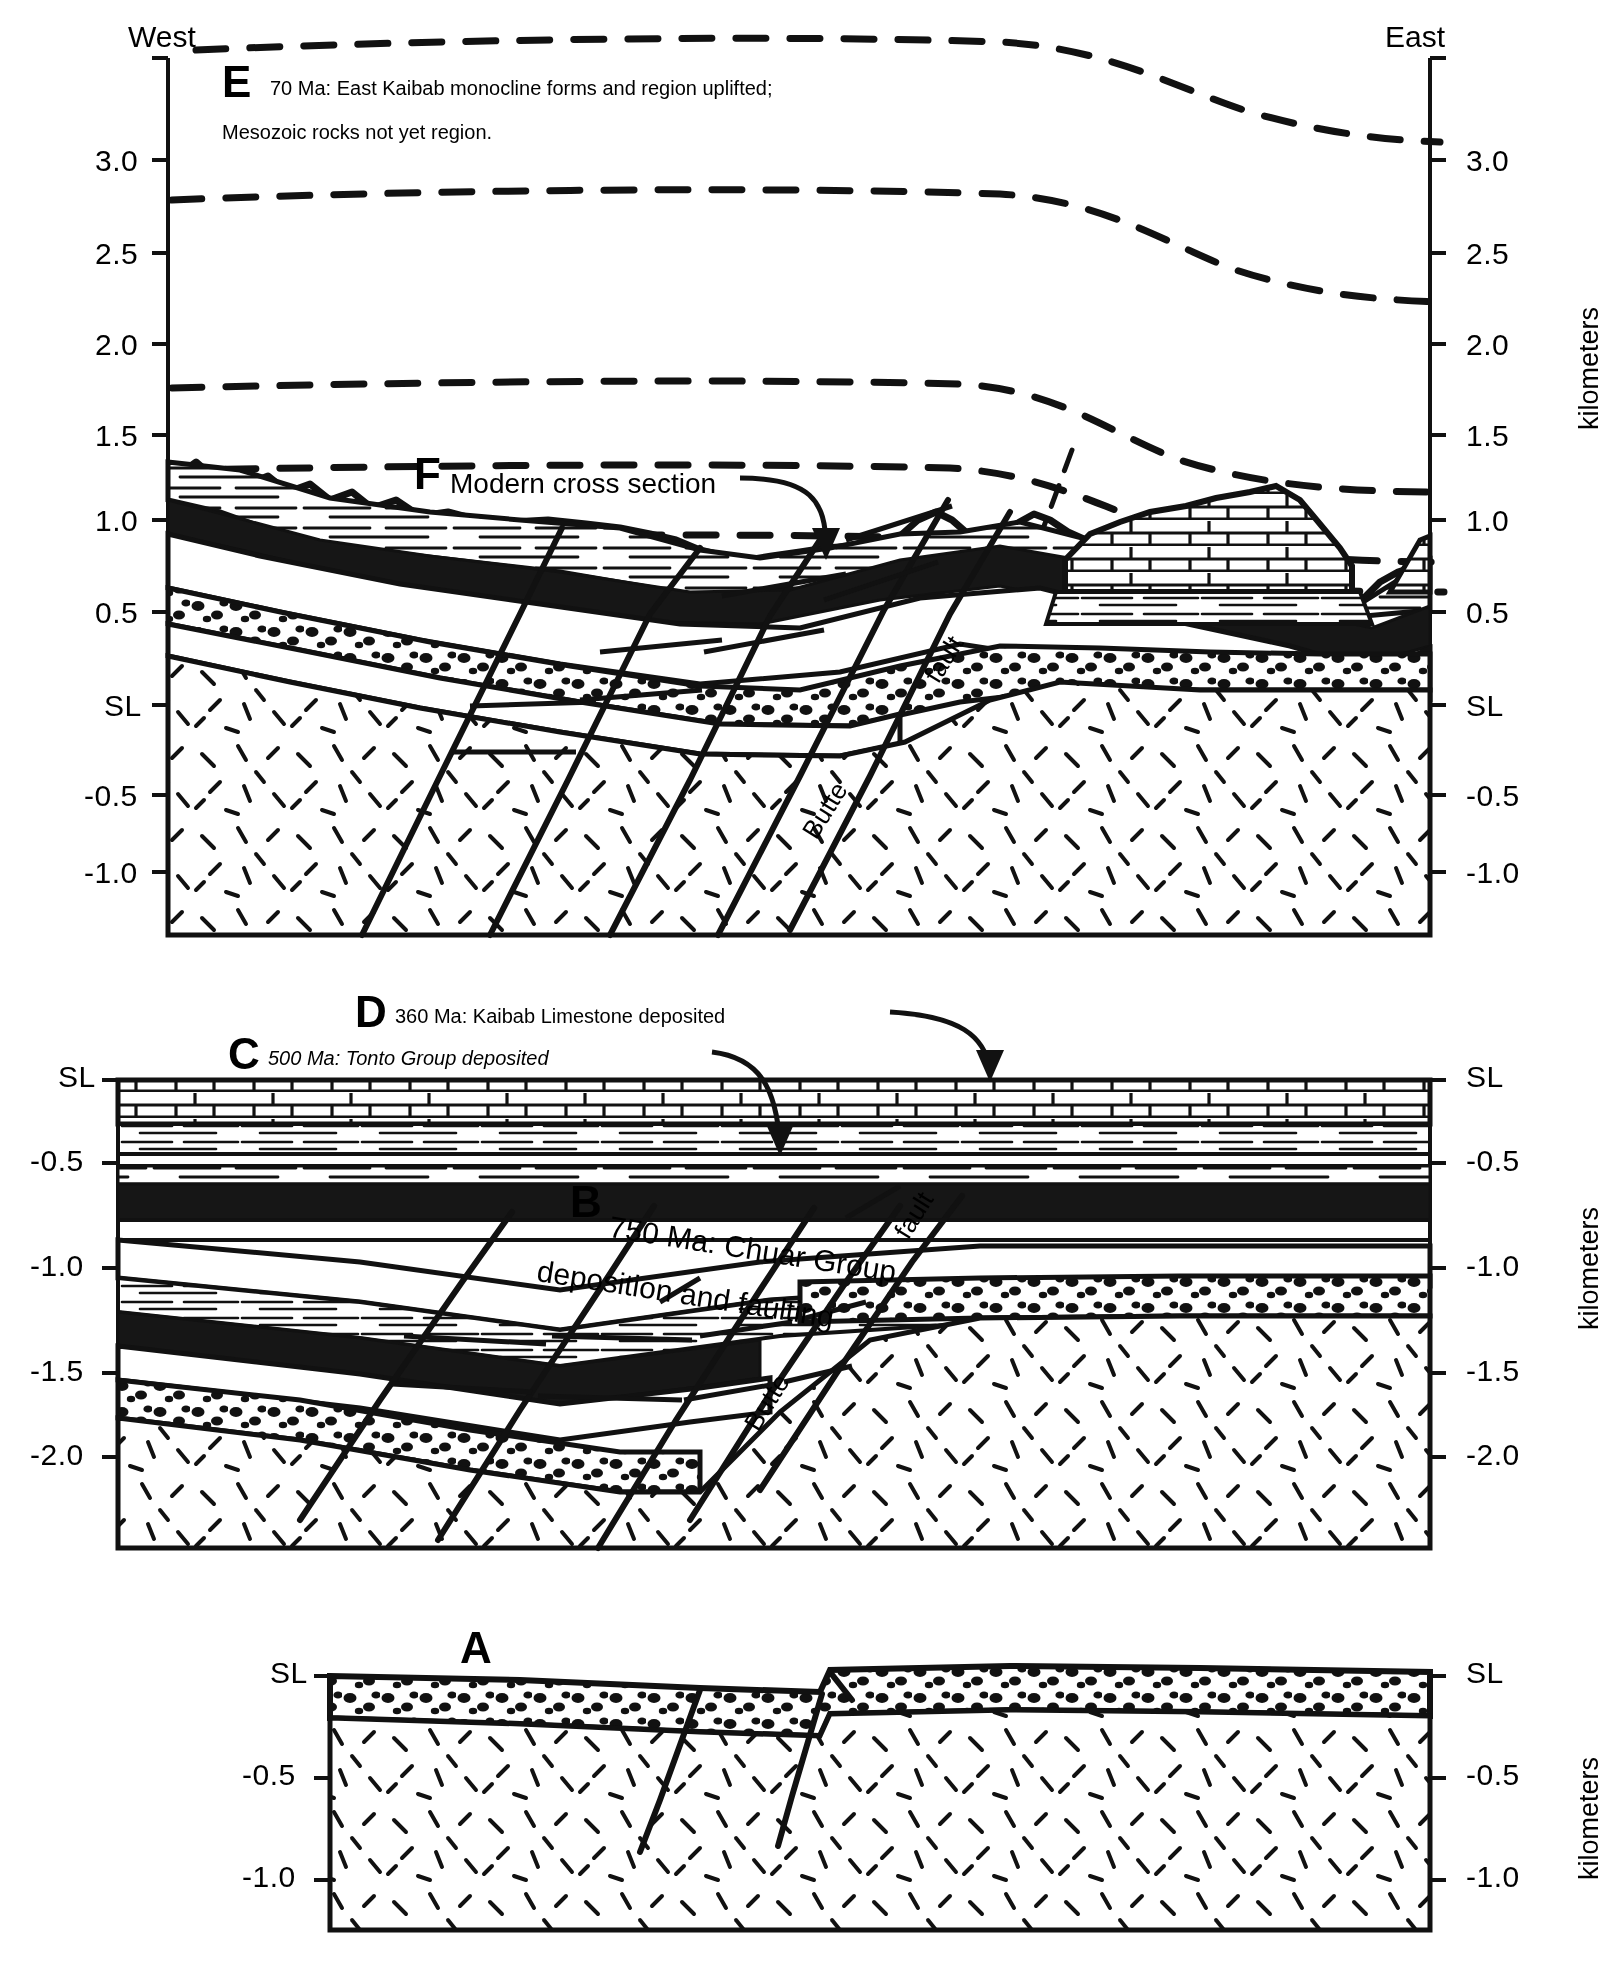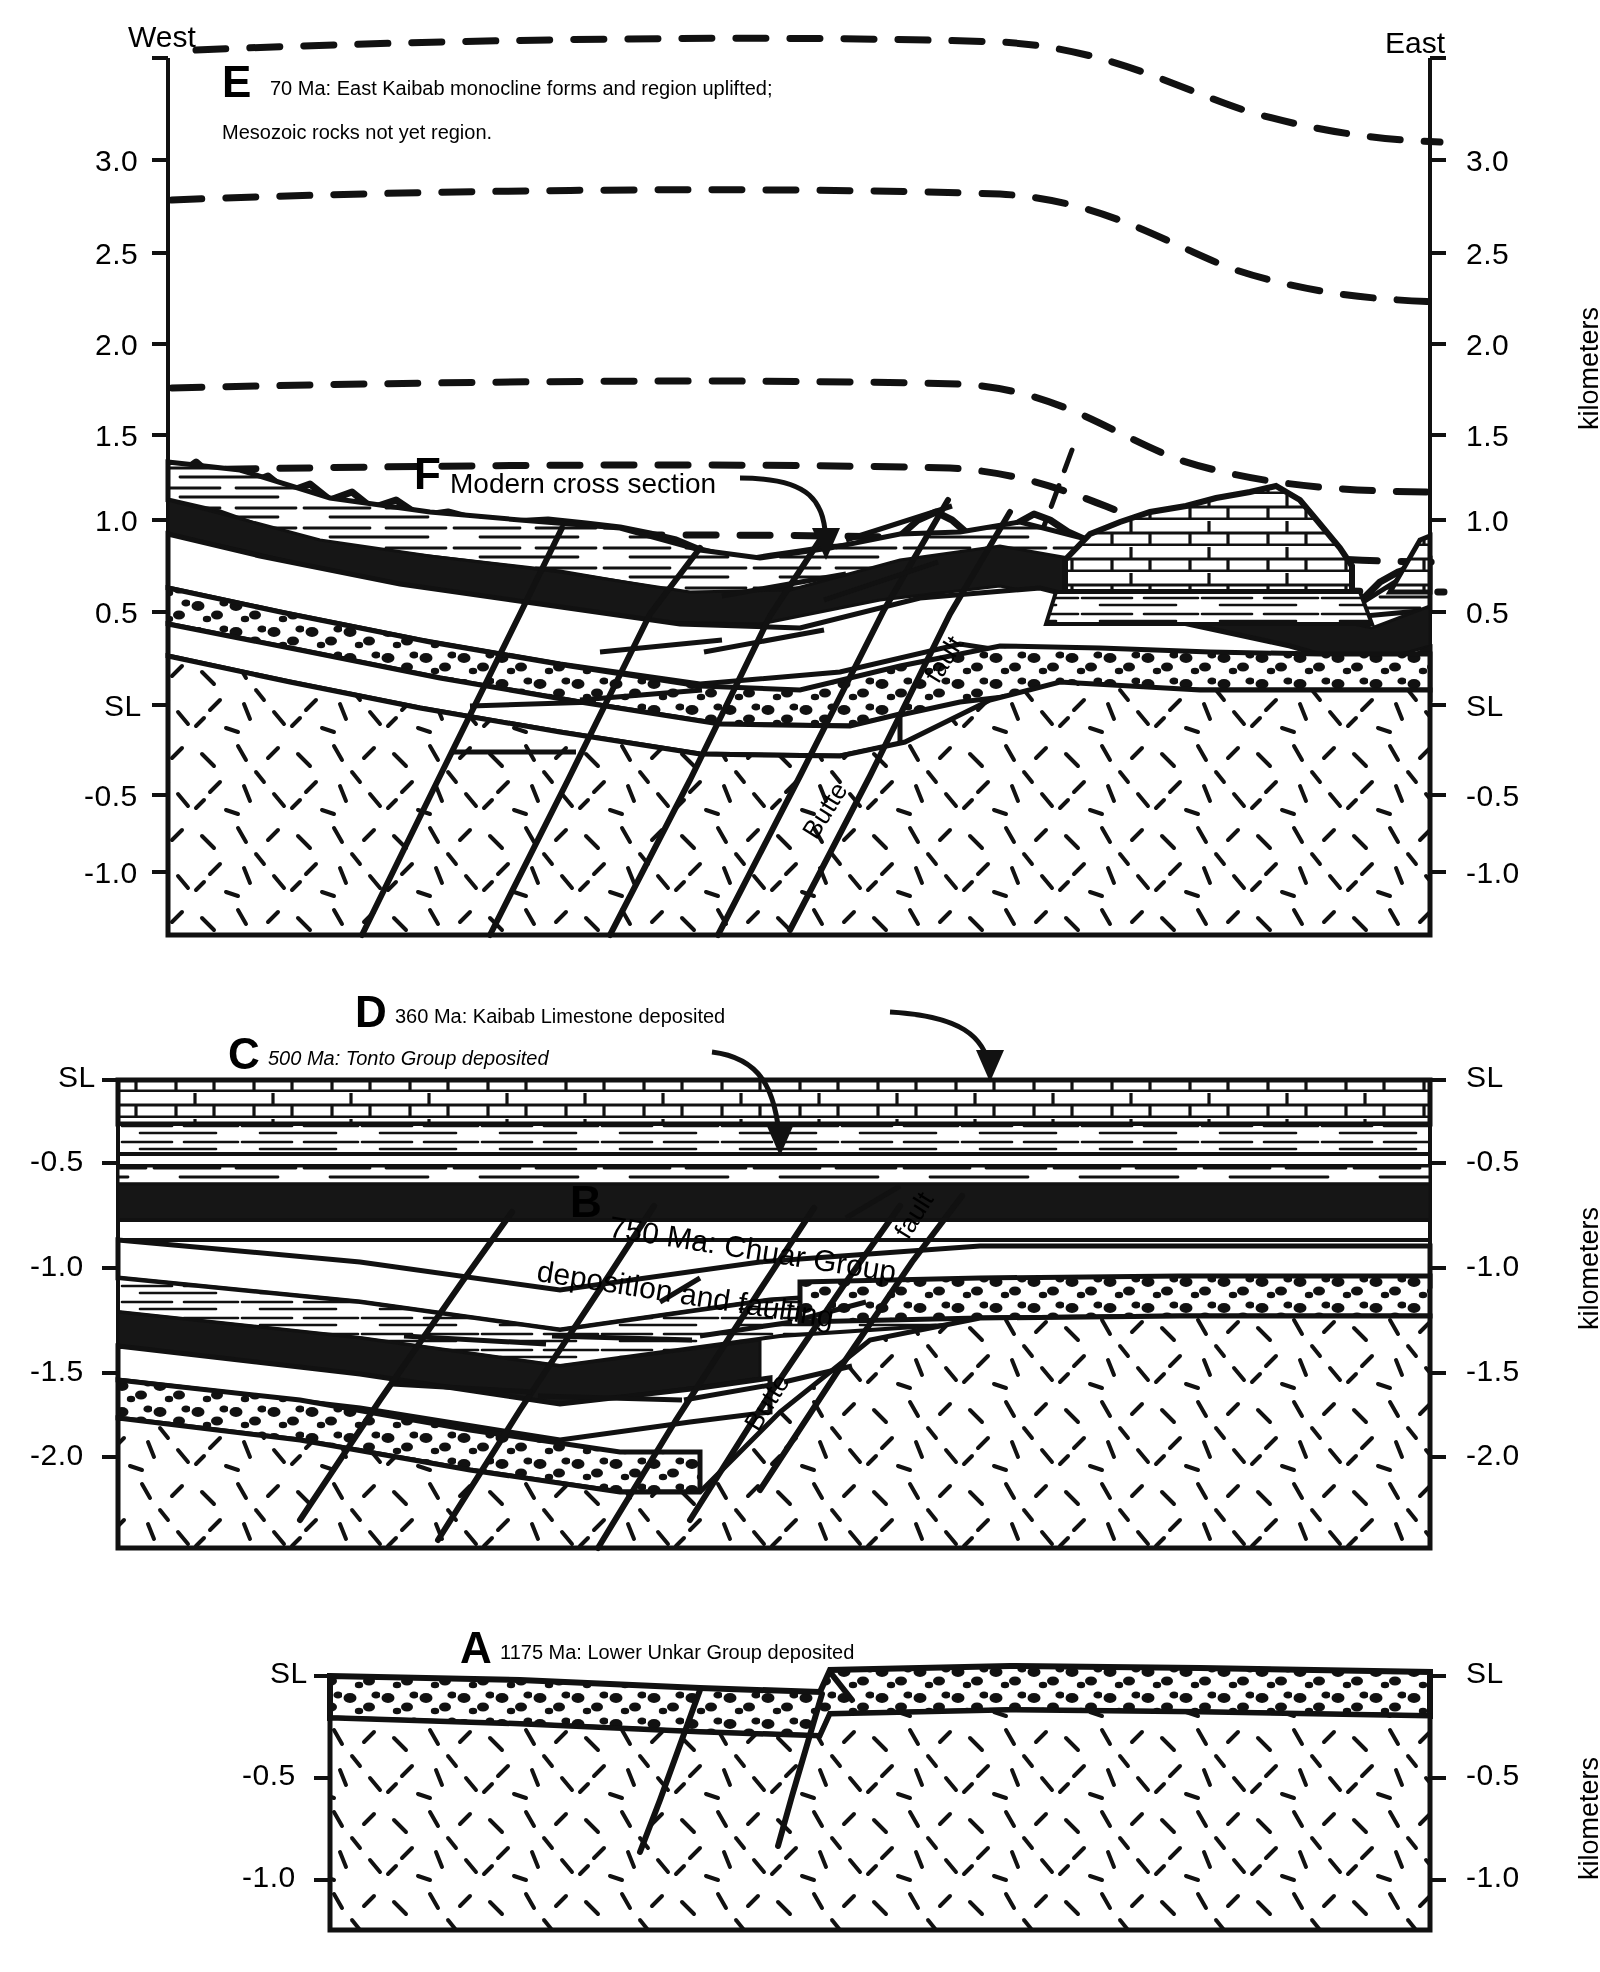--- a/index.html
+++ b/index.html
@@ -299,21 +299,21 @@
     <path d="M660 1302 L 700 1278"></path>
   </g>
   <g fill="#111">
     <path d="M826 560 L 812 528 L 840 528 Z"></path>
     <path d="M990 1082 L 976 1050 L 1004 1050 Z"></path>
     <path d="M780 1156 L 766 1124 L 794 1124 Z"></path>
   </g>
 </svg>
 
 <div class="lbl dirlbl" style="left:128px;top:22px;">West</div>
-<div class="lbl dirlbl" style="left:1385px;top:28px;">East</div>
+<div class="lbl dirlbl" style="left:1385px;top:22px;">East</div>
 
 <div class="lbl axnum" style="left:95px;top:146px;">3.0</div>
 <div class="lbl axnum" style="left:95px;top:239px;">2.5</div>
 <div class="lbl axnum" style="left:95px;top:330px;">2.0</div>
 <div class="lbl axnum" style="left:95px;top:421px;">1.5</div>
 <div class="lbl axnum" style="left:95px;top:506px;">1.0</div>
 <div class="lbl axnum" style="left:95px;top:598px;">0.5</div>
 <div class="lbl axnum" style="left:104px;top:691px;">SL</div>
 <div class="lbl axnum" style="left:84px;top:781px;">-0.5</div>
 <div class="lbl axnum" style="left:84px;top:858px;">-1.0</div>
@@ -361,21 +361,20 @@
 
 <div class="lbl axnum" style="left:1466px;top:1062px;">SL</div>
 <div class="lbl axnum" style="left:1466px;top:1146px;">-0.5</div>
 <div class="lbl axnum" style="left:1466px;top:1251px;">-1.0</div>
 <div class="lbl axnum" style="left:1466px;top:1356px;">-1.5</div>
 <div class="lbl axnum" style="left:1466px;top:1440px;">-2.0</div>
 
 <div class="lbl kmlbl" style="left:1576px;top:1330px;transform:rotate(-90deg);">kilometers</div>
 
 <div class="lbl bigletter" style="left:460px;top:1626px;">A</div>
-<div class="lbl capline" style="left:500px;top:1640px;">1175 Ma: Lower Unkar Group deposited</div>
 
 <div class="lbl axnum" style="left:270px;top:1658px;">SL</div>
 <div class="lbl axnum" style="left:242px;top:1760px;">-0.5</div>
 <div class="lbl axnum" style="left:242px;top:1862px;">-1.0</div>
 
 <div class="lbl axnum" style="left:1466px;top:1658px;">SL</div>
 <div class="lbl axnum" style="left:1466px;top:1760px;">-0.5</div>
 <div class="lbl axnum" style="left:1466px;top:1862px;">-1.0</div>
 
 <div class="lbl kmlbl" style="left:1576px;top:1880px;transform:rotate(-90deg);">kilometers</div>

